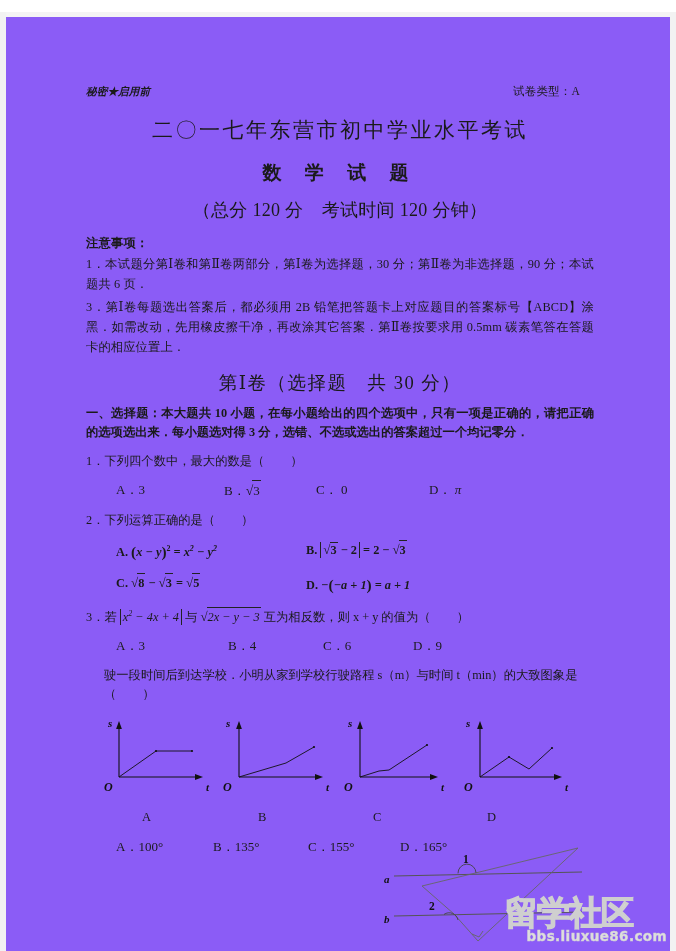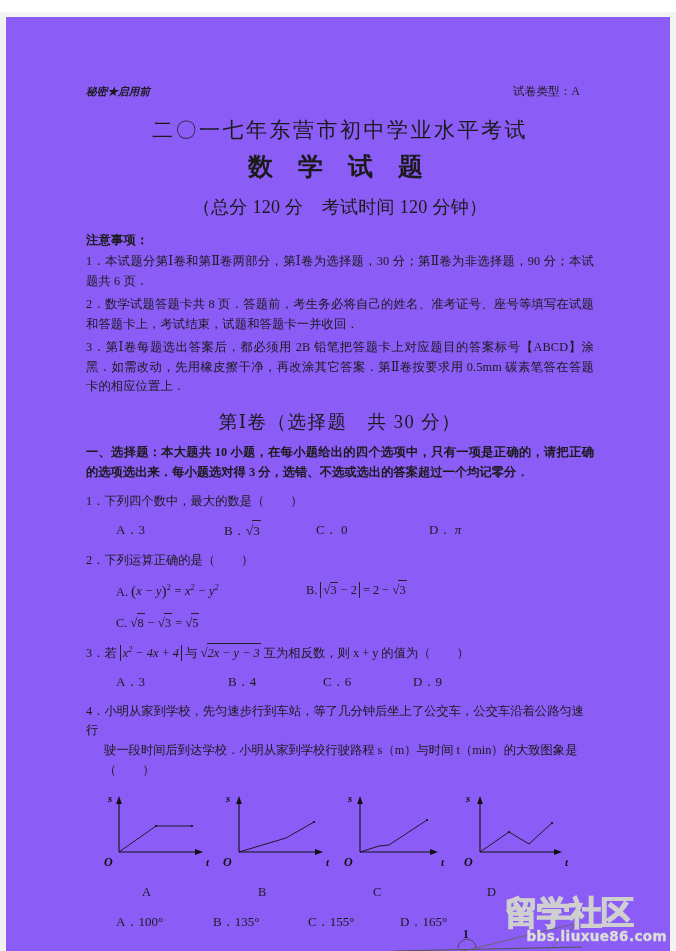--- a/index.html
+++ b/index.html
@@ -52,24 +52,24 @@
   
   .title-main {
     text-align: center;
     font-size: 21px;
     letter-spacing: 2.5px;
     margin-top: 17px;
     font-family: "Liberation Serif", "DejaVu Serif", serif;
   }
   .title-sub {
     text-align: center;
-    font-size: 25px;
+    font-size: 19px;
     font-weight: bold;
     letter-spacing: 9px;
-    margin-top: 6px;
+    margin-top: 16px;
     font-family: "Liberation Sans", "DejaVu Sans", sans-serif;
   }
   .title-meta {
     text-align: center;
     font-size: 18px;
     margin-top: 12px;
     letter-spacing: .3px;
   }
 
   
@@ -125,21 +125,21 @@
   .w-q1 > .opt:nth-child(3) { width: 113px; }
 
   .w-q3 > .opt:nth-child(1) { width: 112px; }
   .w-q3 > .opt:nth-child(2) { width: 95px; }
   .w-q3 > .opt:nth-child(3) { width: 90px; }
 
   .w-q5 > .opt:nth-child(1) { width: 97px; }
   .w-q5 > .opt:nth-child(2) { width: 95px; }
   .w-q5 > .opt:nth-child(3) { width: 92px; }
 
-  .opt2 { display: flex; margin-top: 9px; padding-left: 30px; font-size: 12.3px; }
+  .opt2 { display: flex; margin-top: 9px; padding-left: 30px; font-size: 12.3px; font-weight: bold; }
   .opt2 > .opt:nth-child(1) { width: 190px; }
 
   
   .m { font-family: "Liberation Serif", "DejaVu Serif", serif; font-style: italic; }
   .mu { font-family: "Liberation Serif", "DejaVu Serif", serif; font-style: normal; }
   sup.e { font-size: .65em; vertical-align: super; font-style: italic; }
   sup.en { font-size: .65em; vertical-align: super; font-style: normal; }
 
   .sqrt { display: inline-block; position: relative; white-space: nowrap; }
   .sqrt > .rad { font-style: normal; font-size: 1.06em; }
@@ -222,21 +222,20 @@
       <span class="ptype">试卷类型：A</span>
     </div>
 
     <div class="title-main">二〇一七年东营市初中学业水平考试</div>
     <div class="title-sub">数 学 试 题</div>
     <div class="title-meta">（总分 120 分　考试时间 120 分钟）</div>
 
     <div class="notes">
       <div class="lbl">注意事项：</div>
       <p>1．本试题分第Ⅰ卷和第Ⅱ卷两部分，第Ⅰ卷为选择题，30 分；第Ⅱ卷为非选择题，90 分；本试题共 6 页．</p>
-      <p>2．数学试题答题卡共 8 页．答题前，考生务必将自己的姓名、准考证号、座号等填写在试题和答题卡上，考试结束，试题和答题卡一并收回．</p>
       <p>3．第Ⅰ卷每题选出答案后，都必须用 2B 铅笔把答题卡上对应题目的答案标号【ABCD】涂黑．如需改动，先用橡皮擦干净，再改涂其它答案．第Ⅱ卷按要求用 0.5mm 碳素笔答在答题卡的相应位置上．</p>
     </div>
 
     <div class="sec-head">第Ⅰ卷（选择题　共 30 分）</div>
     <div class="sec-intro">一、选择题：本大题共 10 小题，在每小题给出的四个选项中，只有一项是正确的，请把正确的选项选出来．每小题选对得 3 分，选错、不选或选出的答案超过一个均记零分．</div>
 
     <div class="q">
       <div class="q-stem">
         <span>1．</span><span>下列四个数中，最大的数是（</span><span class="paren">&nbsp;&nbsp;</span><span>）</span>
       </div>
@@ -269,20 +268,24 @@
         <span class="opt">
           <span class="ol">B.</span>
           <span class="abs"><span class="sqrt"><span class="rad">√</span><span class="arg mu">3</span></span>&nbsp;−&nbsp;2</span>&nbsp;= 2 − <span class="sqrt"><span class="rad">√</span><span class="arg mu">3</span></span>
         </span>
       </div>
 
       <div class="opt2">
         <span class="opt">
           <span class="ol">C.</span>
           <span class="sqrt"><span class="rad">√</span><span class="arg mu">8</span></span> − <span class="sqrt"><span class="rad">√</span><span class="arg mu">3</span></span> = <span class="sqrt"><span class="rad">√</span><span class="arg mu">5</span></span>
+        </span>
+        <span class="opt">
+          <span class="ol">D.</span>
+          <span class="m">−<span class="bigp">(</span>−a + 1<span class="bigp">)</span> = a + 1</span>
         </span>
       </div>
     </div>
 
     <div class="q">
       <div class="q-stem">
         <span>3．</span><span>若</span>
         <span class="abs"><span class="m">x<sup class="e">2</sup> − 4x + 4</span></span>
         <span>与</span>
         <span class="sqrt"><span class="rad">√</span><span class="arg m">2x − y − 3</span></span>
@@ -290,23 +293,20 @@
       </div>
       <div class="opt-row w-q3">
         <span class="opt"><span class="ol">A．</span><span class="mu">3</span></span>
         <span class="opt"><span class="ol">B．</span><span class="mu">4</span></span>
         <span class="opt"><span class="ol">C．</span><span class="mu">6</span></span>
         <span class="opt"><span class="ol">D．</span><span class="mu">9</span></span>
       </div>
     </div>
 
     <div class="q">
-      <div class="q-stem">
-        <span>4．</span><span>小明从家到学校，先匀速步行到车站，等了几分钟后坐上了公交车，公交车沿着公路匀速行</span>
-      </div>
       <div class="q-body">
         <span>驶一段时间后到达学校．小明从家到学校行驶路程 s（m）与时间 t（min）的大致图象是（</span><span class="paren">&nbsp;&nbsp;</span><span>）</span>
       </div>
 
       <div class="graphs">
 
         <div class="graph" style="left:8px;">
           <svg width="125" height="86" viewBox="0 0 125 86">
             <text x="14" y="12" font-family="Liberation Serif, serif" font-style="italic" font-weight="bold" font-size="11" fill="#111">s</text>
             <line x1="25" y1="14" x2="25" y2="62" stroke="#111" stroke-width="1.1"></line>

